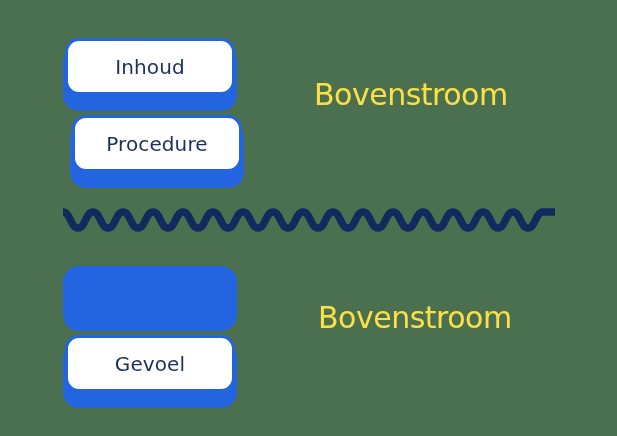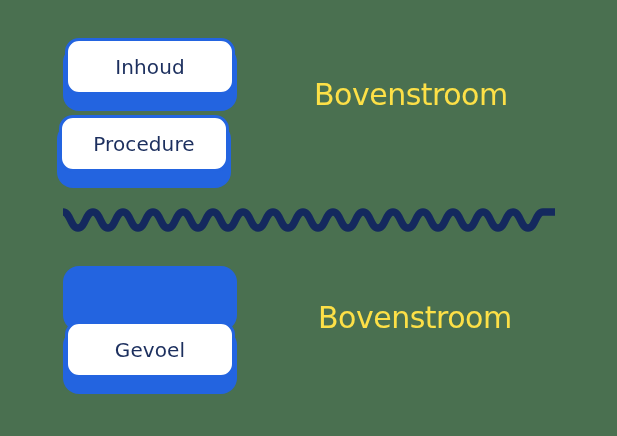--- a/index.html
+++ b/index.html
@@ -52,23 +52,23 @@
   .box .label {
     color: #1c2f5e;
     font-size: 20px;
     font-family: "DejaVu Sans", "Liberation Sans", sans-serif;
     letter-spacing: 0.1px;
     line-height: 1;
     white-space: nowrap;
   }
 
   #box-inhoud    { left: 63px; top: 38px; }
-  #box-procedure { left: 57px; top: 115px; padding-left: 32px; }
+  #box-procedure { left: 70px; top: 115px; padding-left: 32px; }
   #box-interactie{ left: 63px; top: 258px; }
-  #box-gevoel    { left: 63px; top: 321px; }
+  #box-gevoel    { left: 63px; top: 335px; }
 
   
   #wave {
     position: absolute;
     left: 58px;
     top: 198px;
     width: 505px;
     height: 44px;
   }
 

